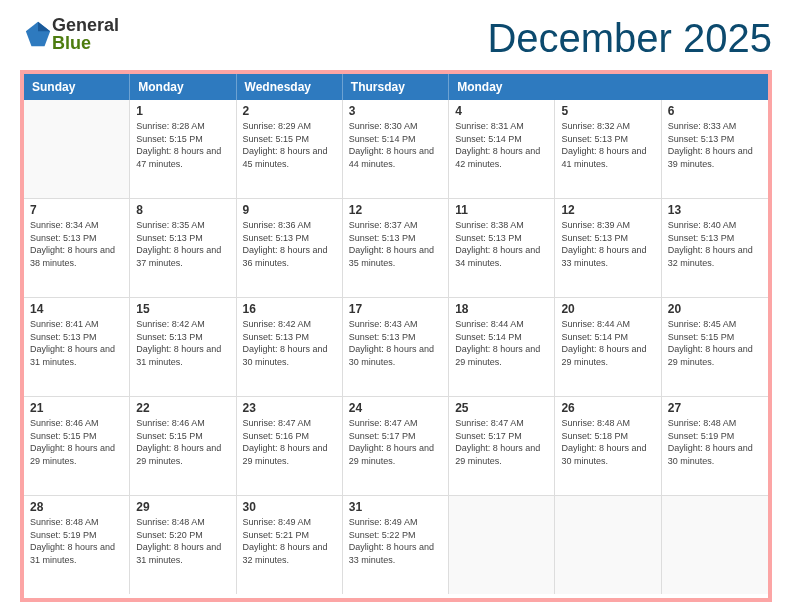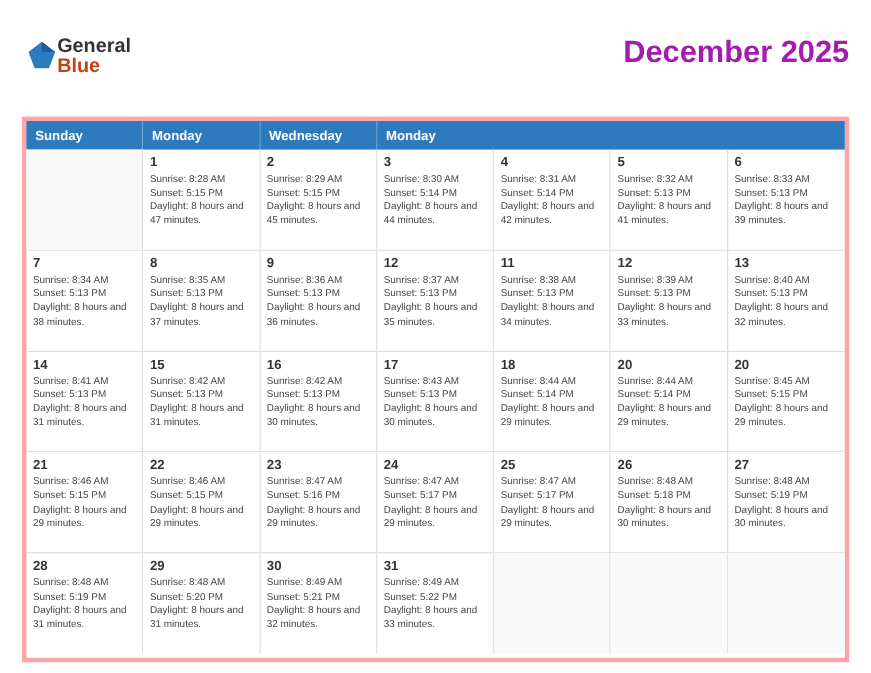--- a/index.html
+++ b/index.html
@@ -6,24 +6,23 @@
     body {
       width: 792px;
       height: 612px;
       background: #fff;
       font-family: Arial, sans-serif;
       overflow: hidden;
     }
     .page {
       width: 792px;
       height: 612px;
-      padding: 32px 20px 10px 20px;
+      padding: 16px 20px 10px 20px;
       display: flex;
       flex-direction: column;
-      gap: 28px;
     }
     .header {
       display: flex;
       justify-content: space-between;
       align-items: flex-start;
       margin-bottom: 10px;
     }
     .logo {
       display: flex;
       align-items: center;
@@ -34,34 +33,34 @@
       line-height: 1;
     }
     .logo-general {
       font-size: 18px;
       font-weight: bold;
       color: #333;
     }
     .logo-blue {
       font-size: 18px;
       font-weight: bold;
-      color: #c2410c;
+      color: #4d7c0f;
     }
     .logo-icon {
       width: 28px;
       height: 28px;
       margin-left: 4px;
     }
     .title-section {
       text-align: right;
     }
     .month-title {
-      font-size: 28px;
-      font-weight: bold;
-      color: #a21caf;
+      font-size: 40px;
+      font-weight: normal;
+      color: #0c4a6e;
       line-height: 1.1;
     }
     .location {
       font-size: 14px;
       color: #555;
       margin-top: 2px;
     }
     .calendar {
       flex: 1;
       border: 4px solid #fca5a5;
@@ -133,20 +132,21 @@
     <div class="title-section">
       <div class="month-title">December 2025</div>
     </div>
   </div>
 
   <div class="calendar">
     <div class="cal-header" id="cal-header-row">
         <div class="cal-header-cell">Sunday</div>
         <div class="cal-header-cell">Monday</div>
         <div class="cal-header-cell">Wednesday</div>
+        <div class="cal-header-cell">Thursday</div>
         <div class="cal-header-cell">Monday</div>
       </div>
     <div class="cal-body" id="cal-body">
         <div class="cal-row">
           <div class="cal-cell empty"></div>
           <div class="cal-cell">
             <span class="day-num">1</span>
             <div class="cell-info">Sunrise: 8:28 AM<br>Sunset: 5:15 PM<br>Daylight: 8 hours and 47 minutes.</div>
           </div>
           <div class="cal-cell">

